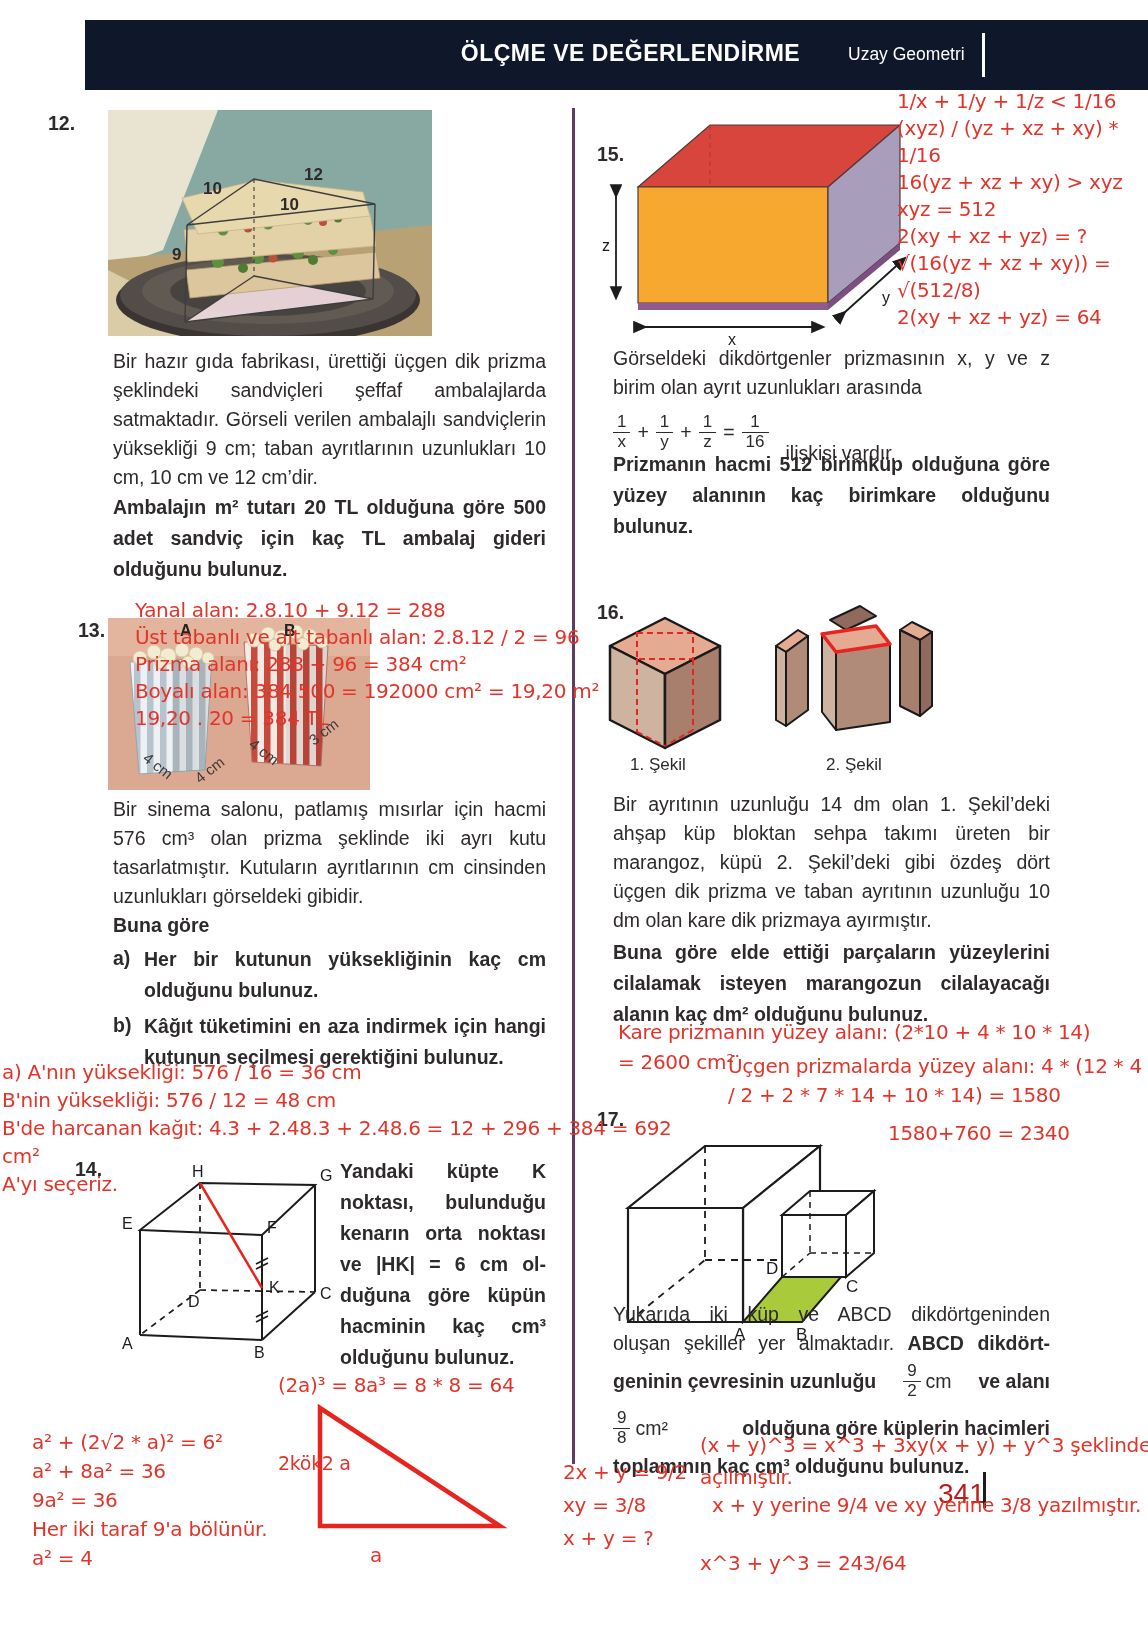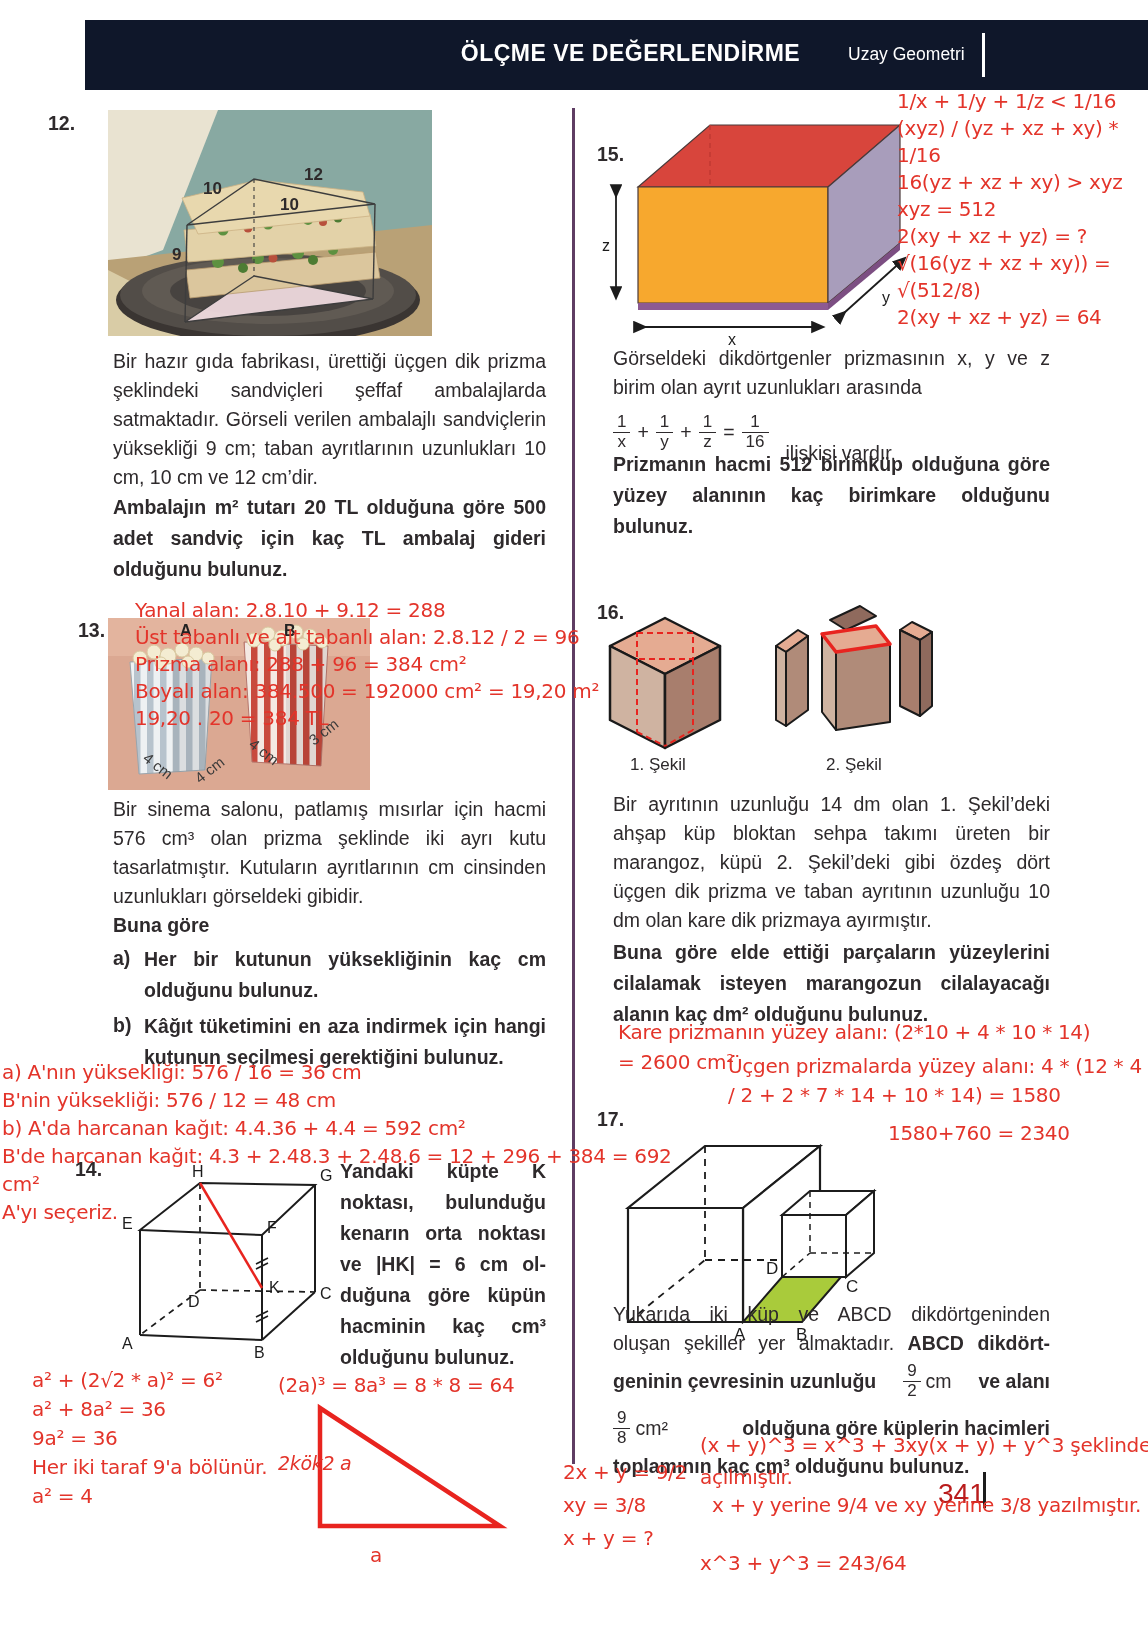--- a/index.html
+++ b/index.html
@@ -151,21 +151,20 @@
 <div class="t j" style="left:113px;top:795px;width:433px;">Bir sinema salonu, patlamış mısırlar için hacmi 576 cm³ olan prizma şeklinde iki ayrı kutu tasarlatmıştır. Kutuların ayrıtlarının cm cinsinden uzunlukları görseldeki gibidir.</div>
 <div class="t b" style="left:113px;top:911px;">Buna göre</div>
 <div class="t b" style="left:113px;top:944px;">a)</div>
 <div class="t j b" style="left:144px;top:944px;width:402px;line-height:31px;">Her bir kutunun yüksekliğinin kaç cm olduğunu bulunuz.</div>
 <div class="t b" style="left:113px;top:1011px;">b)</div>
 <div class="t j b" style="left:144px;top:1011px;width:402px;line-height:31px;">Kâğıt tüketimini en aza indirmek için hangi kutunun seçilmesi gerektiğini bulunuz.</div>
 
 <div class="red" style="left:2px;top:1058px;line-height:28px;">
   <div class="redline">a) A'nın yüksekliği: 576 / 16 = 36 cm</div>
   <div class="redline">B'nin yüksekliği: 576 / 12 = 48 cm</div>
-  <div class="redline">b) A'da harcanan kağıt: 4.4.36 + 4.4 = 592 cm²</div>
   <div class="redline">B'de harcanan kağıt: 4.3 + 2.48.3 + 2.48.6 = 12 + 296 + 384 = 692</div>
   <div class="redline">cm²</div>
   <div class="redline">A'yı seçeriz.</div>
 </div>
 
 <div class="qnum" style="left:75px;top:1158px;">14.</div>
 
 <svg class="fig" style="left:108px;top:1163px;" width="240" height="205" viewBox="0 0 240 205">
   <g stroke="#1c1c1c" stroke-width="2" fill="none">
     <polygon points="32,67 154,72 207,22 92,20"></polygon>
@@ -203,33 +202,33 @@
 <div class="t b" style="left:340px;top:1156px;width:206px;line-height:31px;">
   <div class="jlast">Yandaki küpte K</div>
   <div class="jlast">noktası, bulunduğu</div>
   <div class="jlast">kenarın orta noktası</div>
   <div class="jlast">ve |HK| = 6 cm ol-</div>
   <div class="jlast">duğuna göre küpün</div>
   <div class="jlast">hacminin kaç cm³</div>
   <div>olduğunu bulunuz.</div>
 </div>
 
-<div class="red" style="left:32px;top:1366px;line-height:29px;">
+<div class="red" style="left:32px;top:1428px;line-height:29px;">
   <div class="redline">a² + (2√2 * a)² = 6²</div>
   <div class="redline">a² + 8a² = 36</div>
   <div class="redline">9a² = 36</div>
   <div class="redline">Her iki taraf 9'a bölünür.</div>
   <div class="redline">a² = 4</div>
 </div>
 <div class="red" style="left:278px;top:1372px;">(2a)³ = 8a³ = 8 * 8 = 64</div>
 
 <svg class="fig" style="left:298px;top:1402px;" width="215" height="135" viewBox="0 0 215 135">
   <polygon points="22,6 22,124 202,124" fill="none" stroke="#e8241f" stroke-width="4.5"></polygon>
 </svg>
-<div class="red" style="left:278px;top:1450px;font-size:19px;font-style:italic;">2kök2 a</div>
+<div class="red" style="left:278px;top:1450px;font-size:19px;">2kök2 a</div>
 <div class="red" style="left:370px;top:1542px;">a</div>
 
 <div class="qnum" style="left:597px;top:112px;margin-top:31px;">15.</div>
 
 <svg class="fig" style="left:600px;top:103px;" width="320" height="245" viewBox="0 0 320 245">
   <defs>
     <marker id="ah" markerWidth="9" markerHeight="9" refX="6" refY="3.5" orient="auto">
       <polygon points="0,0 8,3.5 0,7" fill="#1c1c1c"></polygon>
     </marker>
   </defs>

